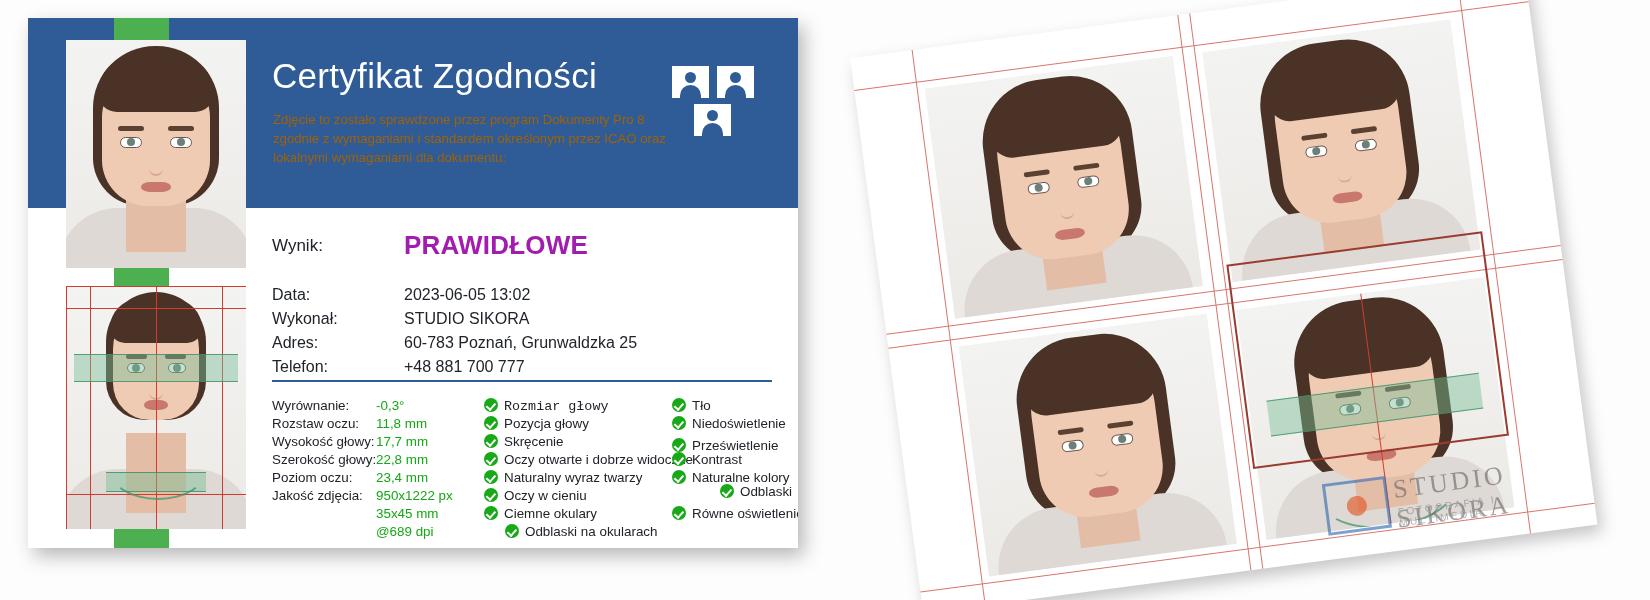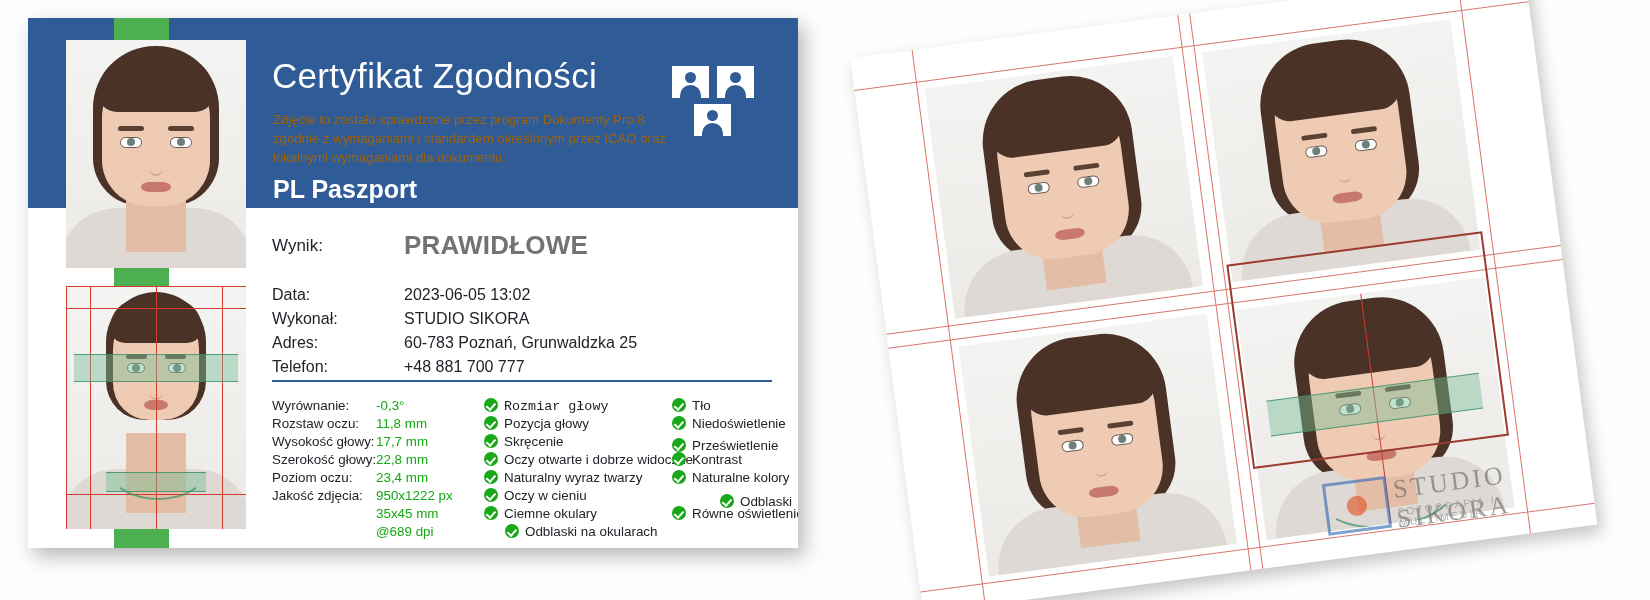--- a/index.html
+++ b/index.html
@@ -294,21 +294,21 @@
   .lbl {
     color: #20242a;
     font-size: 16.5px;
     text-align: center;
   }
   .result-label { position: absolute; left: 0; top: 0; font-size: 17px; }
   .result-value {
     position: absolute;
     left: 132px;
     top: -6px;
-    color: #737373;
+    color: #a21caf;
     font-size: 26px;
     font-weight: bold;
     letter-spacing: 0.2px;
   }
   .kv {
     position: absolute;
     width: 500px;
     font-size: 16px;
     color: #20242a;
   }
@@ -465,21 +465,20 @@
 <body>
 
 <div class="stage">
 
   <div class="cert-card">
 
     <div class="cert-header"></div>
 
     <div class="cert-title">Certyfikat Zgodności</div>
     <div class="cert-sub">Zdjęcie to zostało sprawdzone przez program Dokumenty Pro 8 zgodnie z wymaganiami i standardem określonym przez ICAO oraz lokalnymi wymaganiami dla dokumentu:</div>
-    <div class="cert-doc">PL Paszport</div>
 
     <div class="cert-icon">
       <div class="pane p1"></div>
       <div class="pane p2"></div>
       <div class="pane p3"></div>
     </div>
 
     <div class="photo-col">
       <div class="green-strip"></div>
 
@@ -598,21 +597,21 @@
         <div class="chk-item" style="top:108px;"><span class="chk"></span><span>Ciemne okulary</span></div>
         <div class="chk-item" style="top:126px;padding-left:21px;"><span class="chk"></span><span>Odblaski na okularach</span></div>
       </div>
 
       <div class="checks col2">
         <div class="chk-item" style="top:0px;"><span class="chk"></span><span>Tło</span></div>
         <div class="chk-item" style="top:18px;"><span class="chk"></span><span>Niedoświetlenie</span></div>
         <div class="chk-item" style="top:40px;text-align:right;"><span class="chk"></span><span>Prześwietlenie</span></div>
         <div class="chk-item" style="top:54px;"><span class="chk"></span><span>Kontrast</span></div>
         <div class="chk-item" style="top:72px;"><span class="chk"></span><span>Naturalne kolory</span></div>
-        <div class="chk-item" style="top:96px;padding-left:48px;"><span class="chk"></span><span>Odblaski</span></div>
+        <div class="chk-item" style="top:86px;padding-left:48px;"><span class="chk"></span><span>Odblaski</span></div>
         <div class="chk-item" style="top:108px;"><span class="chk"></span><span>Równe oświetlenie</span></div>
       </div>
 
     </div>
   </div>
 
   <div class="sheet-wrap">
     <div class="sheet">
 
       <div class="cut-v" style="left:62px;top:0;bottom:0;"></div>

